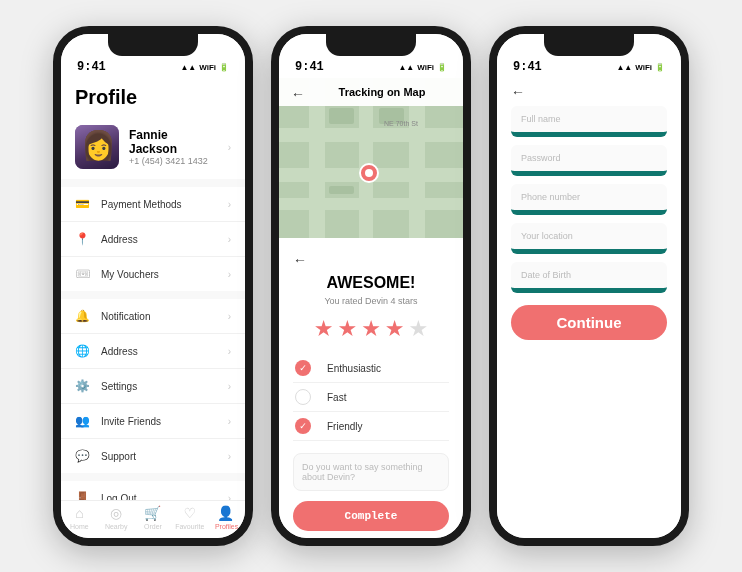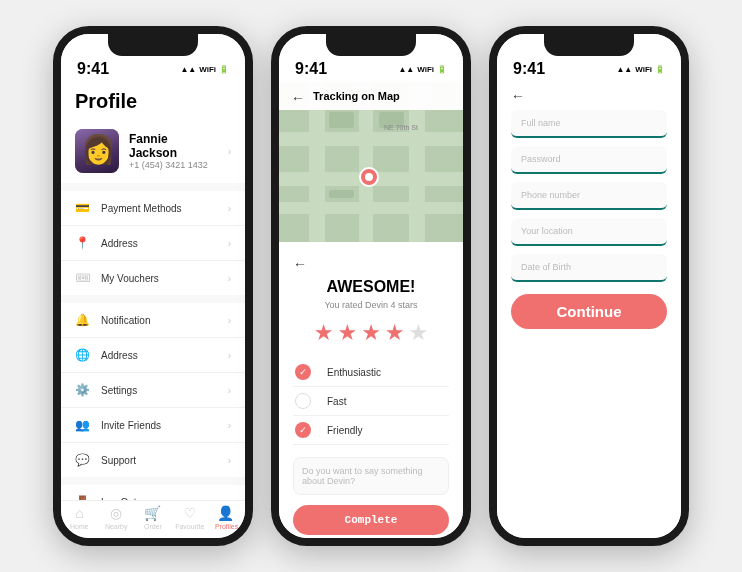--- a/index.html
+++ b/index.html
@@ -60,21 +60,21 @@
       display: flex;
       justify-content: space-between;
       align-items: center;
       padding: 26px 16px 4px;
       font-size: 9px;
       font-weight: 600;
       color: #000;
       background: #fff;
       flex-shrink: 0;
     }
-    .status-bar .time { font-weight: 700; font-size: 16px; }
+    .status-bar .time { font-weight: 700; font-size: 12px; font-family: Liberation Mono, monospace; }
     .status-icons { display: flex; gap: 3px; align-items: center; font-size: 8px; }
 
     
     .profile-screen {
       flex: 1;
       overflow-y: auto;
       background: #f8f8f8;
     }
     .profile-title {
       padding: 8px 14px 6px;
@@ -183,21 +183,21 @@
       left: 0;
       right: 0;
       background: rgba(255,255,255,0.95);
       padding: 6px 12px;
       display: flex;
       align-items: center;
       gap: 8px;
       z-index: 2;
     }
     .map-back { font-size: 14px; color: #333; cursor: pointer; }
-    .map-title { font-size: 11px; font-weight: 600; flex: 1; }
+    .map-title { font-size: 11px; font-weight: 600; flex: 1; text-align: center; }
     .map-bg {
       width: 100%;
       height: 100%;
       background: #b8d0b0;
       position: relative;
     }
 
     .rating-section {
       flex: 1;
       background: #fff;
@@ -286,21 +286,21 @@
     }
     .ca-back { font-size: 14px; color: #333; margin-bottom: 8px; cursor: pointer; }
     .ca-title {
       font-size: 16px;
       font-weight: 700;
       margin-bottom: 14px;
       color: #222;
     }
     .ca-input {
       border: none;
-      border-bottom: 2px solid #0f766e;
+      border-bottom: 5px solid #0f766e;
       background: #fafafa;
       border-radius: 6px;
       padding: 8px 10px;
       font-size: 9px;
       color: #bbb;
       margin-bottom: 8px;
       width: 100%;
       outline: none;
     }
     .ca-input::placeholder { color: #bbb; }

